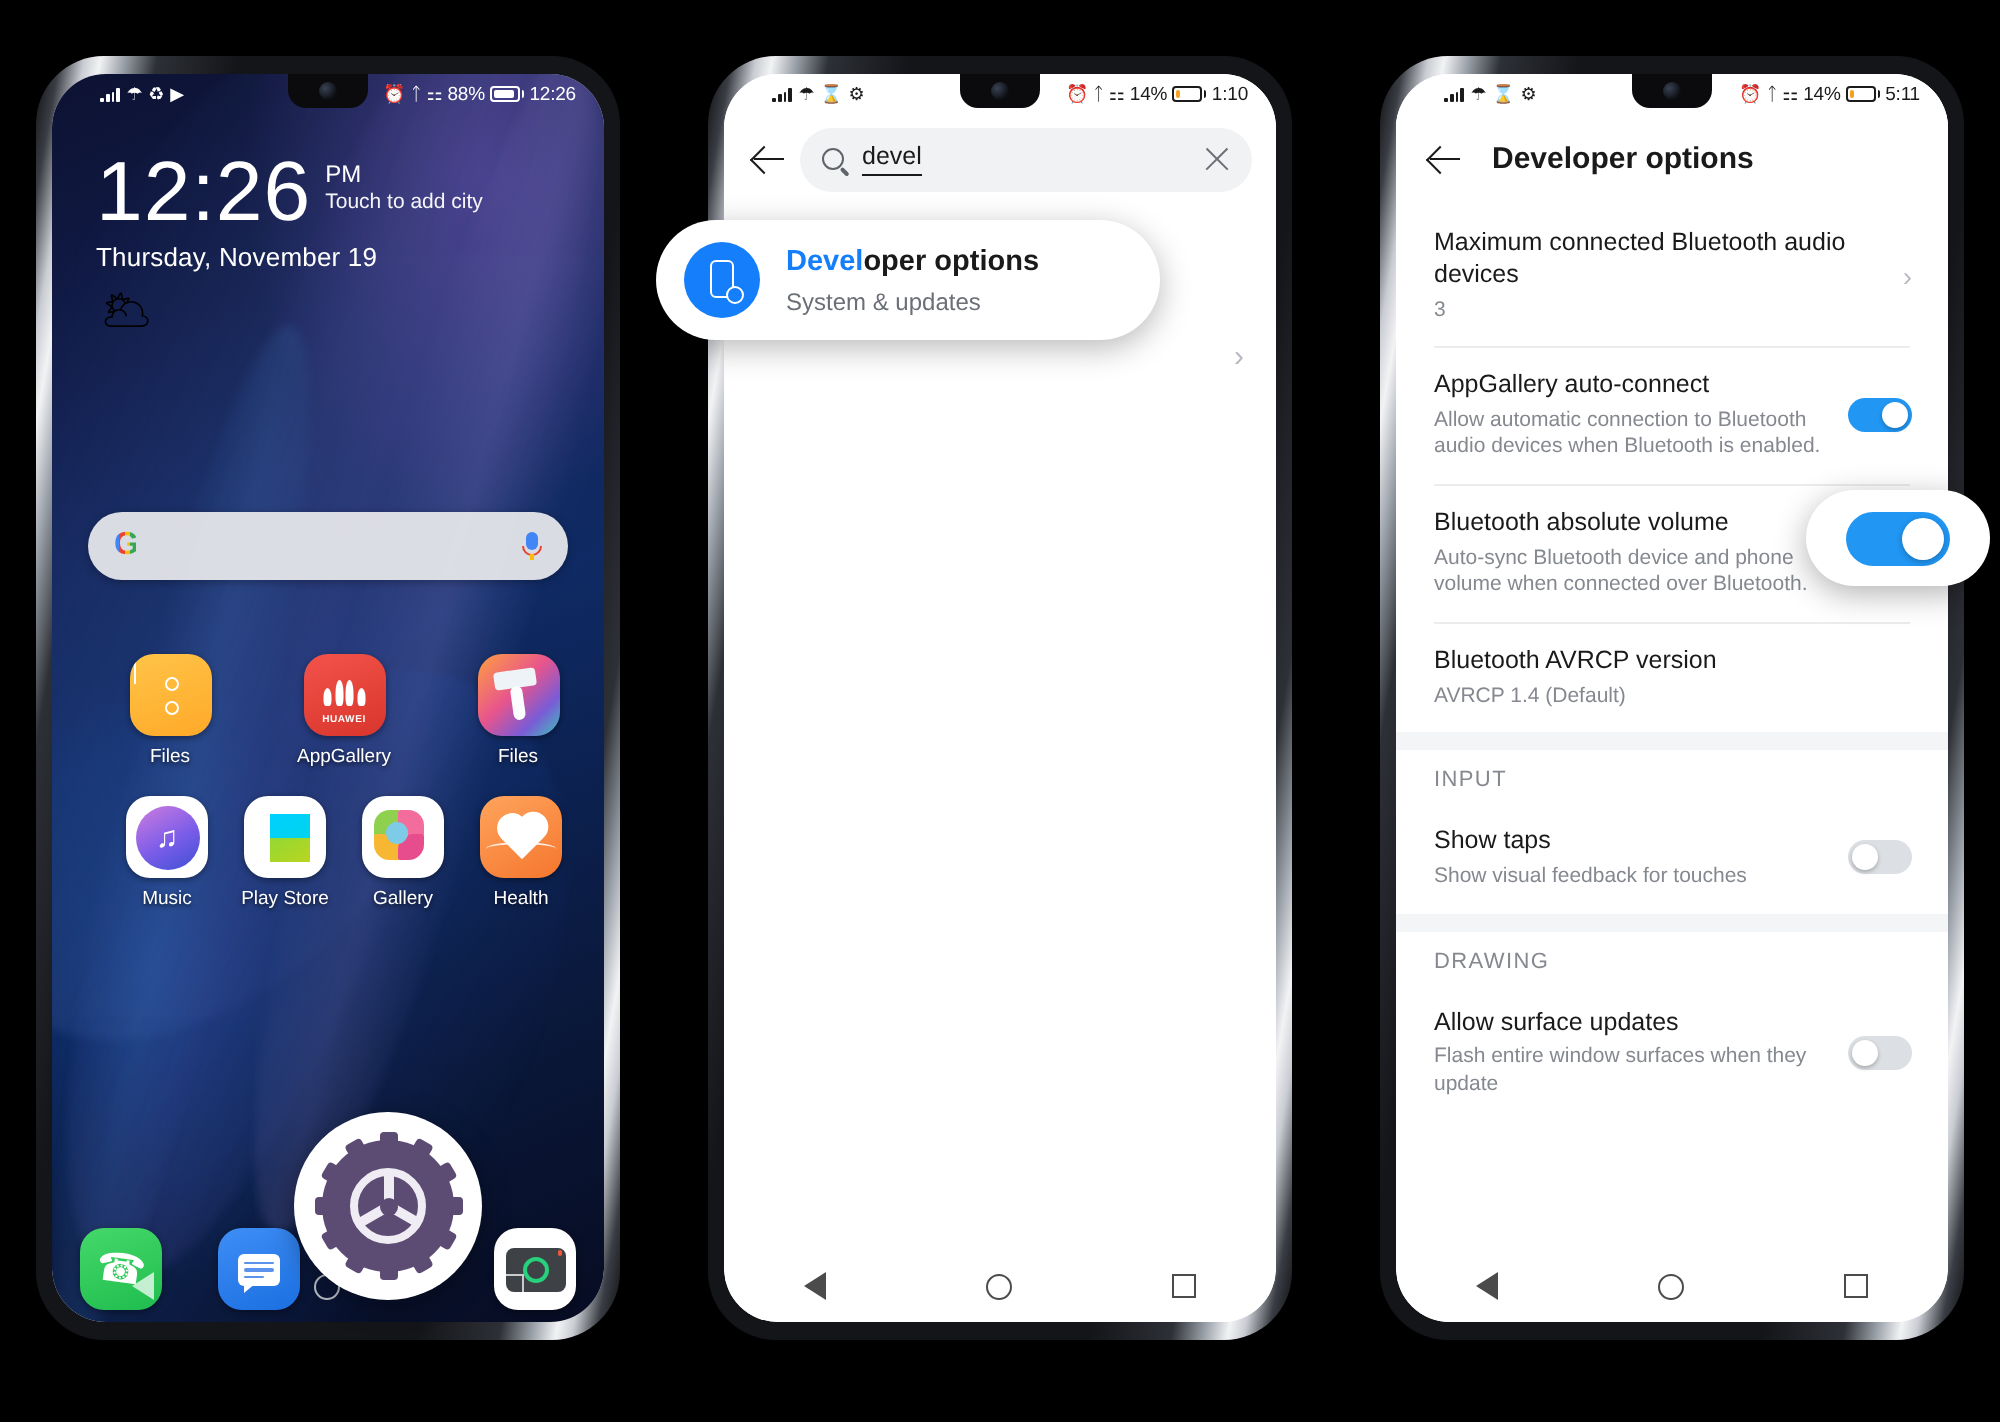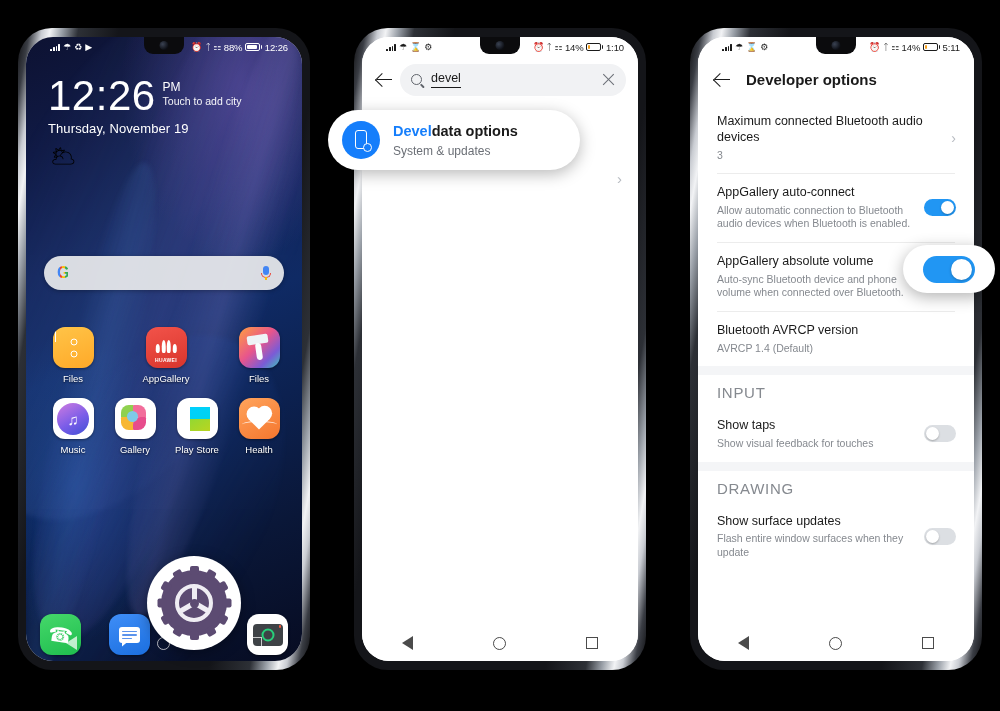--- a/index.html
+++ b/index.html
@@ -92,21 +92,21 @@
   }
   .glogo { font-size:16px; font-weight:700; line-height:1; letter-spacing:-1px;
     background:linear-gradient(90deg,#4285F4 0 25%,#EA4335 25% 50%,#FBBC05 50% 75%,#34A853 75% 100%);
     -webkit-background-clip:text; background-clip:text; color:transparent; }
   .mic { margin-left:auto; width:10px; height:15px; position:relative; }
   .mic .cap2 { position:absolute; left:2px; top:0; width:6px; height:9px; border-radius:3px; background:#4285F4; }
   .mic .arc { position:absolute; left:0; top:7px; width:10px; height:5px;
      border:1.3px solid #EA4335; border-top:none; border-radius:0 0 6px 6px; }
   .mic .stem { position:absolute; left:4.3px; top:11.5px; width:1.4px; height:3px; background:#FBBC05; }
 
-  .apps { position:absolute; left:16px; right:12px; top:290px; }
+  .apps { position:absolute; left:28px; right:12px; top:290px; }
   .approw { display:flex; justify-content:space-between; margin-bottom:14px; }
   .app { width:62px; display:flex; flex-direction:column; align-items:center; }
   .appicon {
     width:41px; height:41px; border-radius:12px; position:relative;
     display:flex; align-items:center; justify-content:center; overflow:hidden;
     box-shadow:0 1px 3px rgba(0,0,0,.4);
   }
   .applabel { color:#fff; font-size:9.5px; margin-top:5px; text-shadow:0 1px 2px rgba(0,0,0,.7); white-space:nowrap; }
 
   .ic-files { background:linear-gradient(160deg,#FFC448,#FFA928); }
@@ -280,21 +280,21 @@
   .row .txt { flex:1; padding-right:10px; }
   .row .t1 { font-size:12.5px; color:#1a1a1a; line-height:1.3; }
   .row .t2 { font-size:10.5px; color:#85898f; line-height:1.32; margin-top:3px; }
   .row .chev { color:#b7bbc1; font-size:14px; align-self:center; }
   .toggle { width:32px; height:17px; border-radius:9px; position:relative; flex:0 0 auto; align-self:center; }
   .toggle .knob { position:absolute; top:2px; width:13px; height:13px; border-radius:50%; background:#fff;
     box-shadow:0 1px 2px rgba(0,0,0,.25); }
   .toggle.on { background:#2196f3; } .toggle.on .knob { right:2px; }
   .toggle.off { background:#dcdfe3; } .toggle.off .knob { left:2px; }
   .section-gap { height:9px; background:#f4f5f7; }
-  .section-hd { padding:9px 19px 5px; font-size:15px; color:#85898f; letter-spacing:.7px; }
+  .section-hd { padding:9px 19px 5px; font-size:11px; color:#85898f; letter-spacing:.7px; }
 
   
   .toggle-callout {
     position:absolute; left:903px; top:245px; width:92px; height:48px;
     background:#fff; border-radius:24px; box-shadow:0 4px 16px rgba(0,0,0,.3);
     display:flex; align-items:center; justify-content:center; z-index:60;
   }
   .toggle-big { width:52px; height:27px; border-radius:14px; background:#2196f3; position:relative; }
   .toggle-big .knob2 { position:absolute; right:3px; top:3px; width:21px; height:21px;
     border-radius:50%; background:#fff; box-shadow:0 1px 3px rgba(0,0,0,.25); }
@@ -405,34 +405,34 @@
         </div>
         <div class="approw">
           <div class="app">
             <div class="appicon ic-music">
               <span class="circ"></span>
                 <span class="note">♫</span>
             </div>
             <div class="applabel">Music</div>
           </div>
           <div class="app">
+            <div class="appicon ic-play">
+              <span class="pg"></span>
+            </div>
+            <div class="applabel">Play Store</div>
+          </div>
+          <div class="app">
             <div class="appicon ic-gallery">
               <span class="p" style="left:6px;  top:7px;  background:#8fd14f;"></span>
               <span class="p" style="left:18px; top:7px;  background:#f26d9b; border-radius:10% 60% 10% 60%;"></span>
               <span class="p" style="left:6px;  top:19px; background:#f7b733; border-radius:10% 60% 10% 60%;"></span>
               <span class="p" style="left:18px; top:19px; background:#e74c8c;"></span>
               <span class="p" style="left:12px; top:13px; width:11px; height:11px; background:#7ecbe8; border-radius:50%;"></span>
             </div>
             <div class="applabel">Gallery</div>
-          </div>
-          <div class="app">
-            <div class="appicon ic-play">
-              <span class="pg"></span>
-            </div>
-            <div class="applabel">Play Store</div>
           </div>
           <div class="app">
             <div class="appicon ic-health">
               <span class="hrt"></span>
                 <span class="wave"></span>
             </div>
             <div class="applabel">Health</div>
           </div>
         </div>
       </div>
@@ -545,21 +545,21 @@
       </div>
     </div>
   </div>
 
   <div class="result-card">
     <span class="res-icon">
       <span class="ph"></span>
         <span class="gr"></span>
     </span>
     <span class="res-txt">
-      <span class="res-title"><span class="hl">Devel</span><span>data options</span></span>
+      <span class="res-title"><span class="hl">Devel</span><span>oper options</span></span>
       <span class="res-sub" style="display:block">System &amp; updates</span>
     </span>
   </div>
 
   <div class="phone" style="left:690px; top:28px; width:292px; height:642px;">
     <div class="body"></div>
     <div class="screen">
       <div class="dev-screen">
 
         <div class="notch"></div>
@@ -611,21 +611,21 @@
               <div class="t1">AppGallery auto-connect</div>
               <div class="t2">Allow automatic connection to Bluetooth audio devices when Bluetooth is enabled.</div>
             </div>
             <span class="toggle on">
                 <span class="knob"></span>
               </span>
           </div>
 
           <div class="row">
             <div class="txt">
-              <div class="t1">AppGallery absolute volume</div>
+              <div class="t1">Bluetooth absolute volume</div>
               <div class="t2">Auto-sync Bluetooth device and phone volume when connected over Bluetooth.</div>
             </div>
             <span class="toggle on" style="visibility:hidden"></span>
           </div>
 
           <div class="row">
             <div class="txt">
               <div class="t1">Bluetooth AVRCP version</div>
               <div class="t2">AVRCP 1.4 (Default)</div>
             </div>
@@ -643,21 +643,21 @@
                 <span class="knob"></span>
               </span>
           </div>
 
 
           <div class="section-gap"></div>
           <div class="section-hd">DRAWING</div>
 
           <div class="row">
             <div class="txt">
-              <div class="t1">Show surface updates</div>
+              <div class="t1">Allow surface updates</div>
               <div class="t2">Flash entire window surfaces when they update</div>
             </div>
             <span class="toggle off">
                 <span class="knob"></span>
               </span>
           </div>
 
         </div>
 
         <div class="navbar nav-dark">

